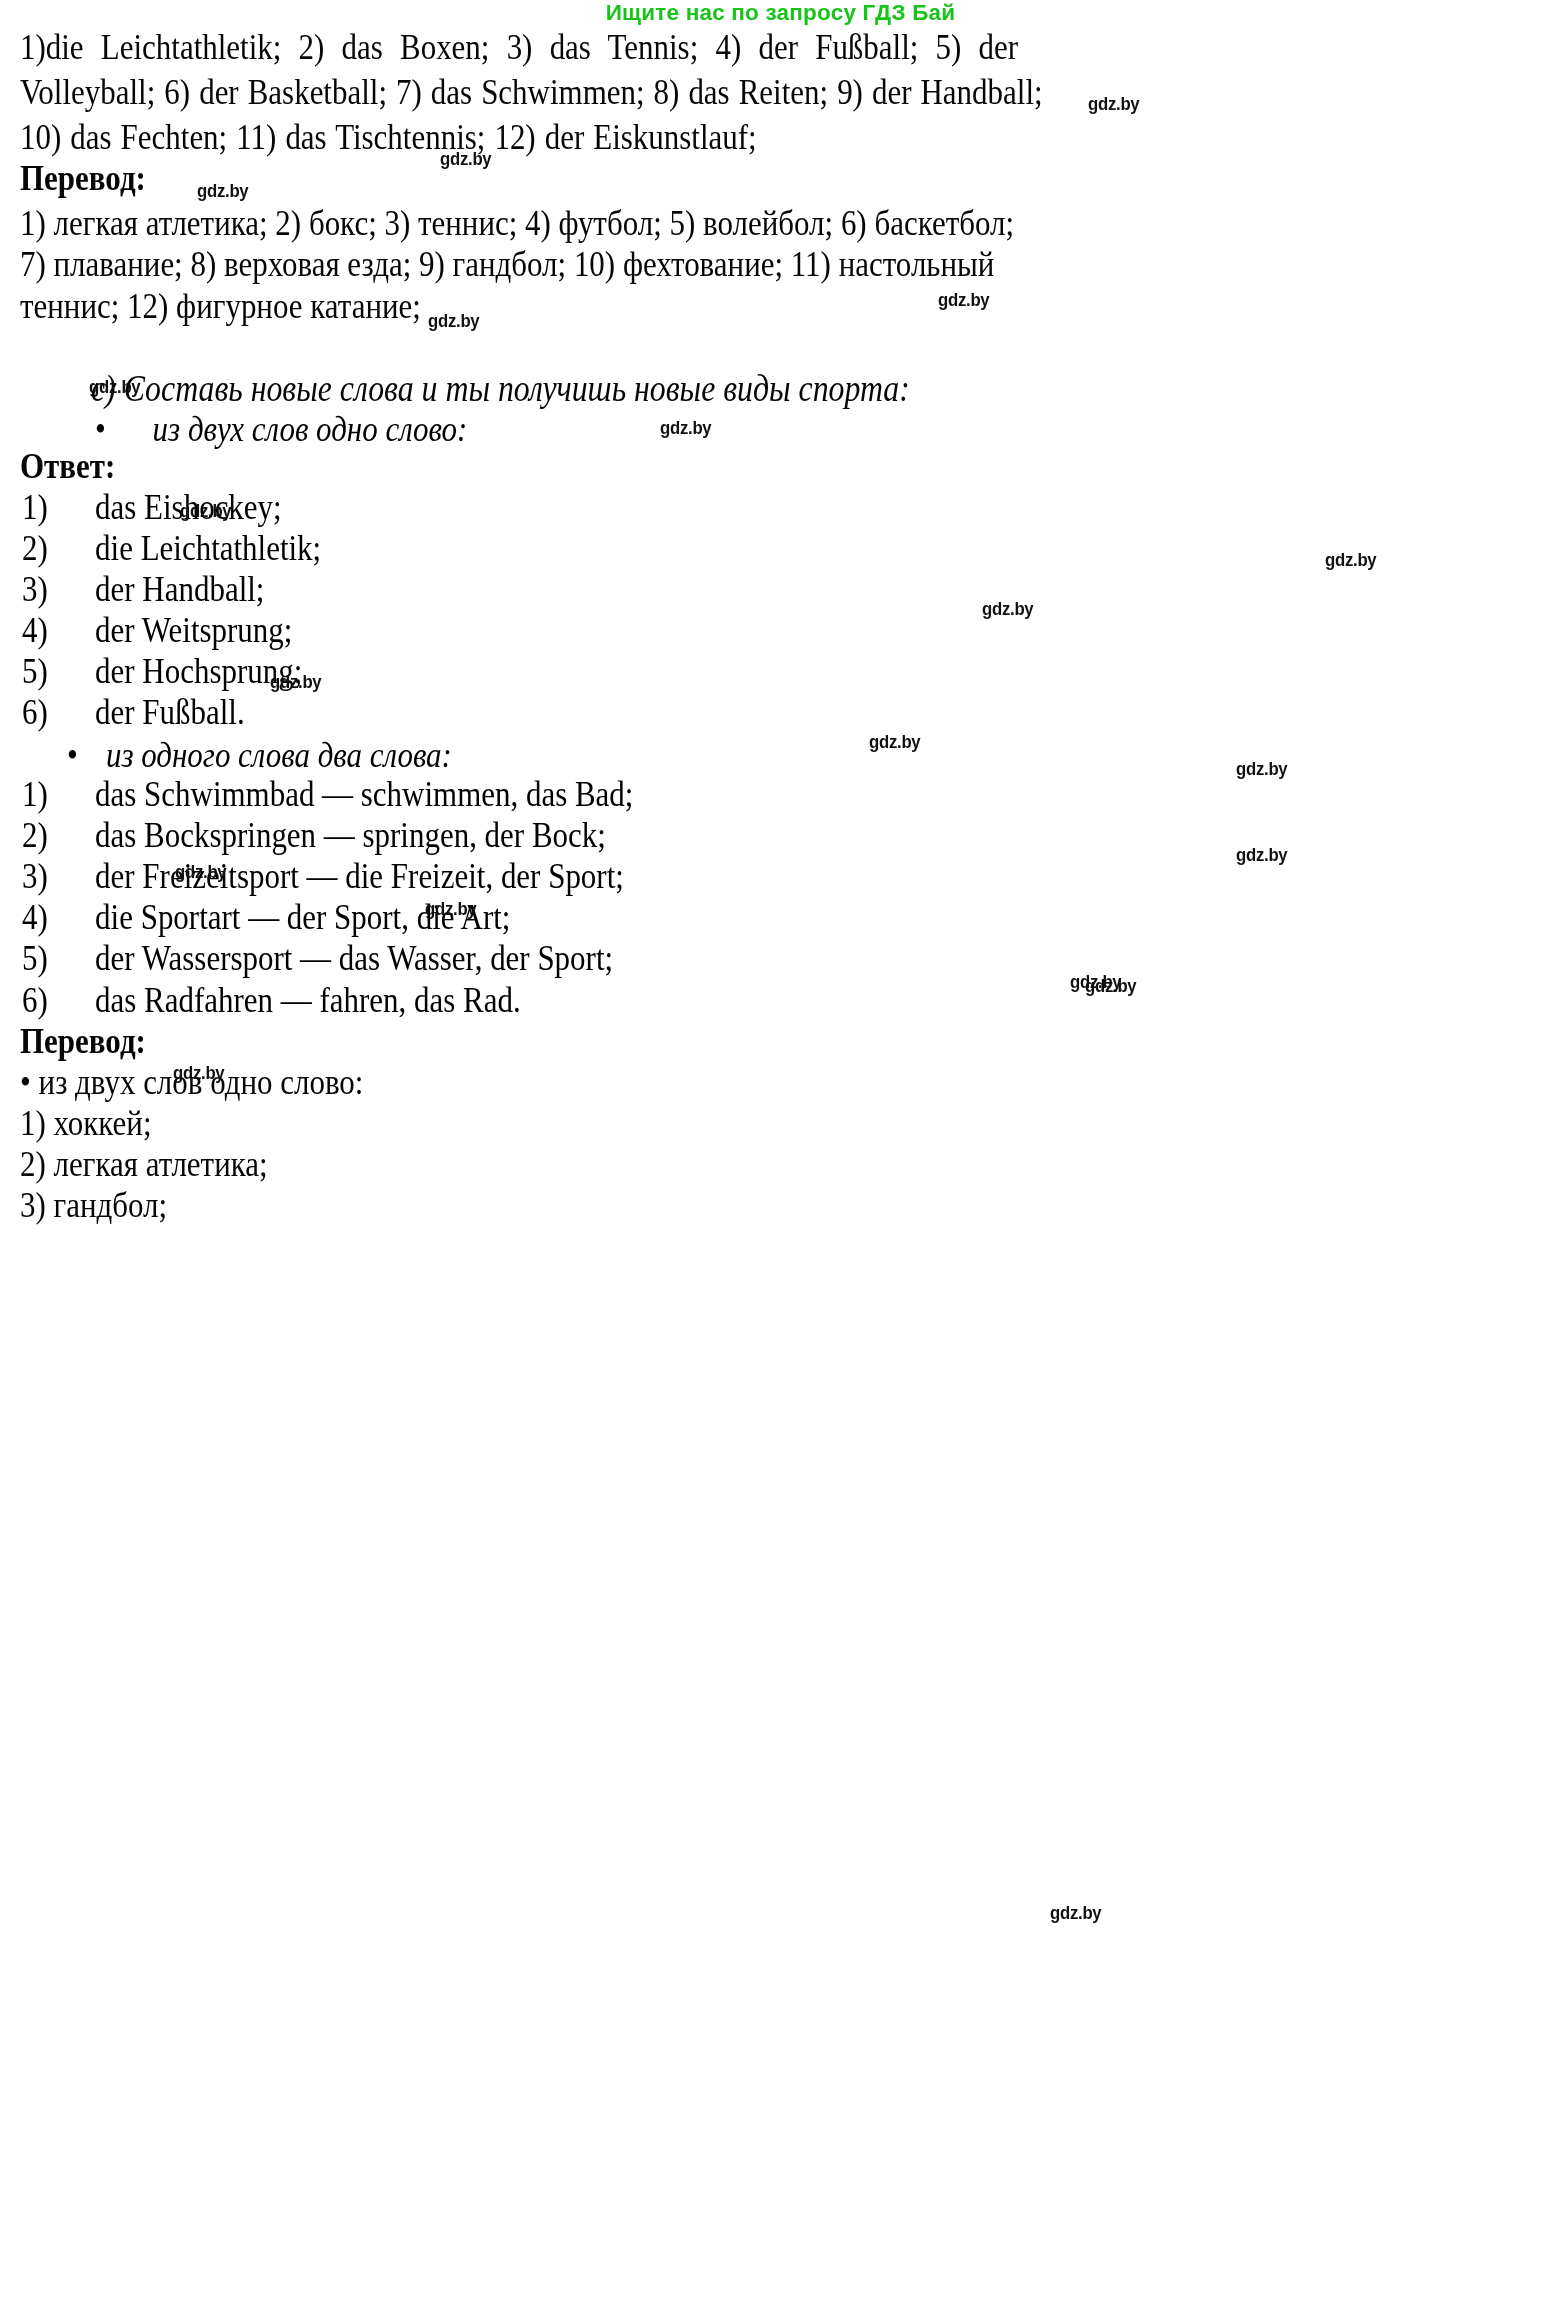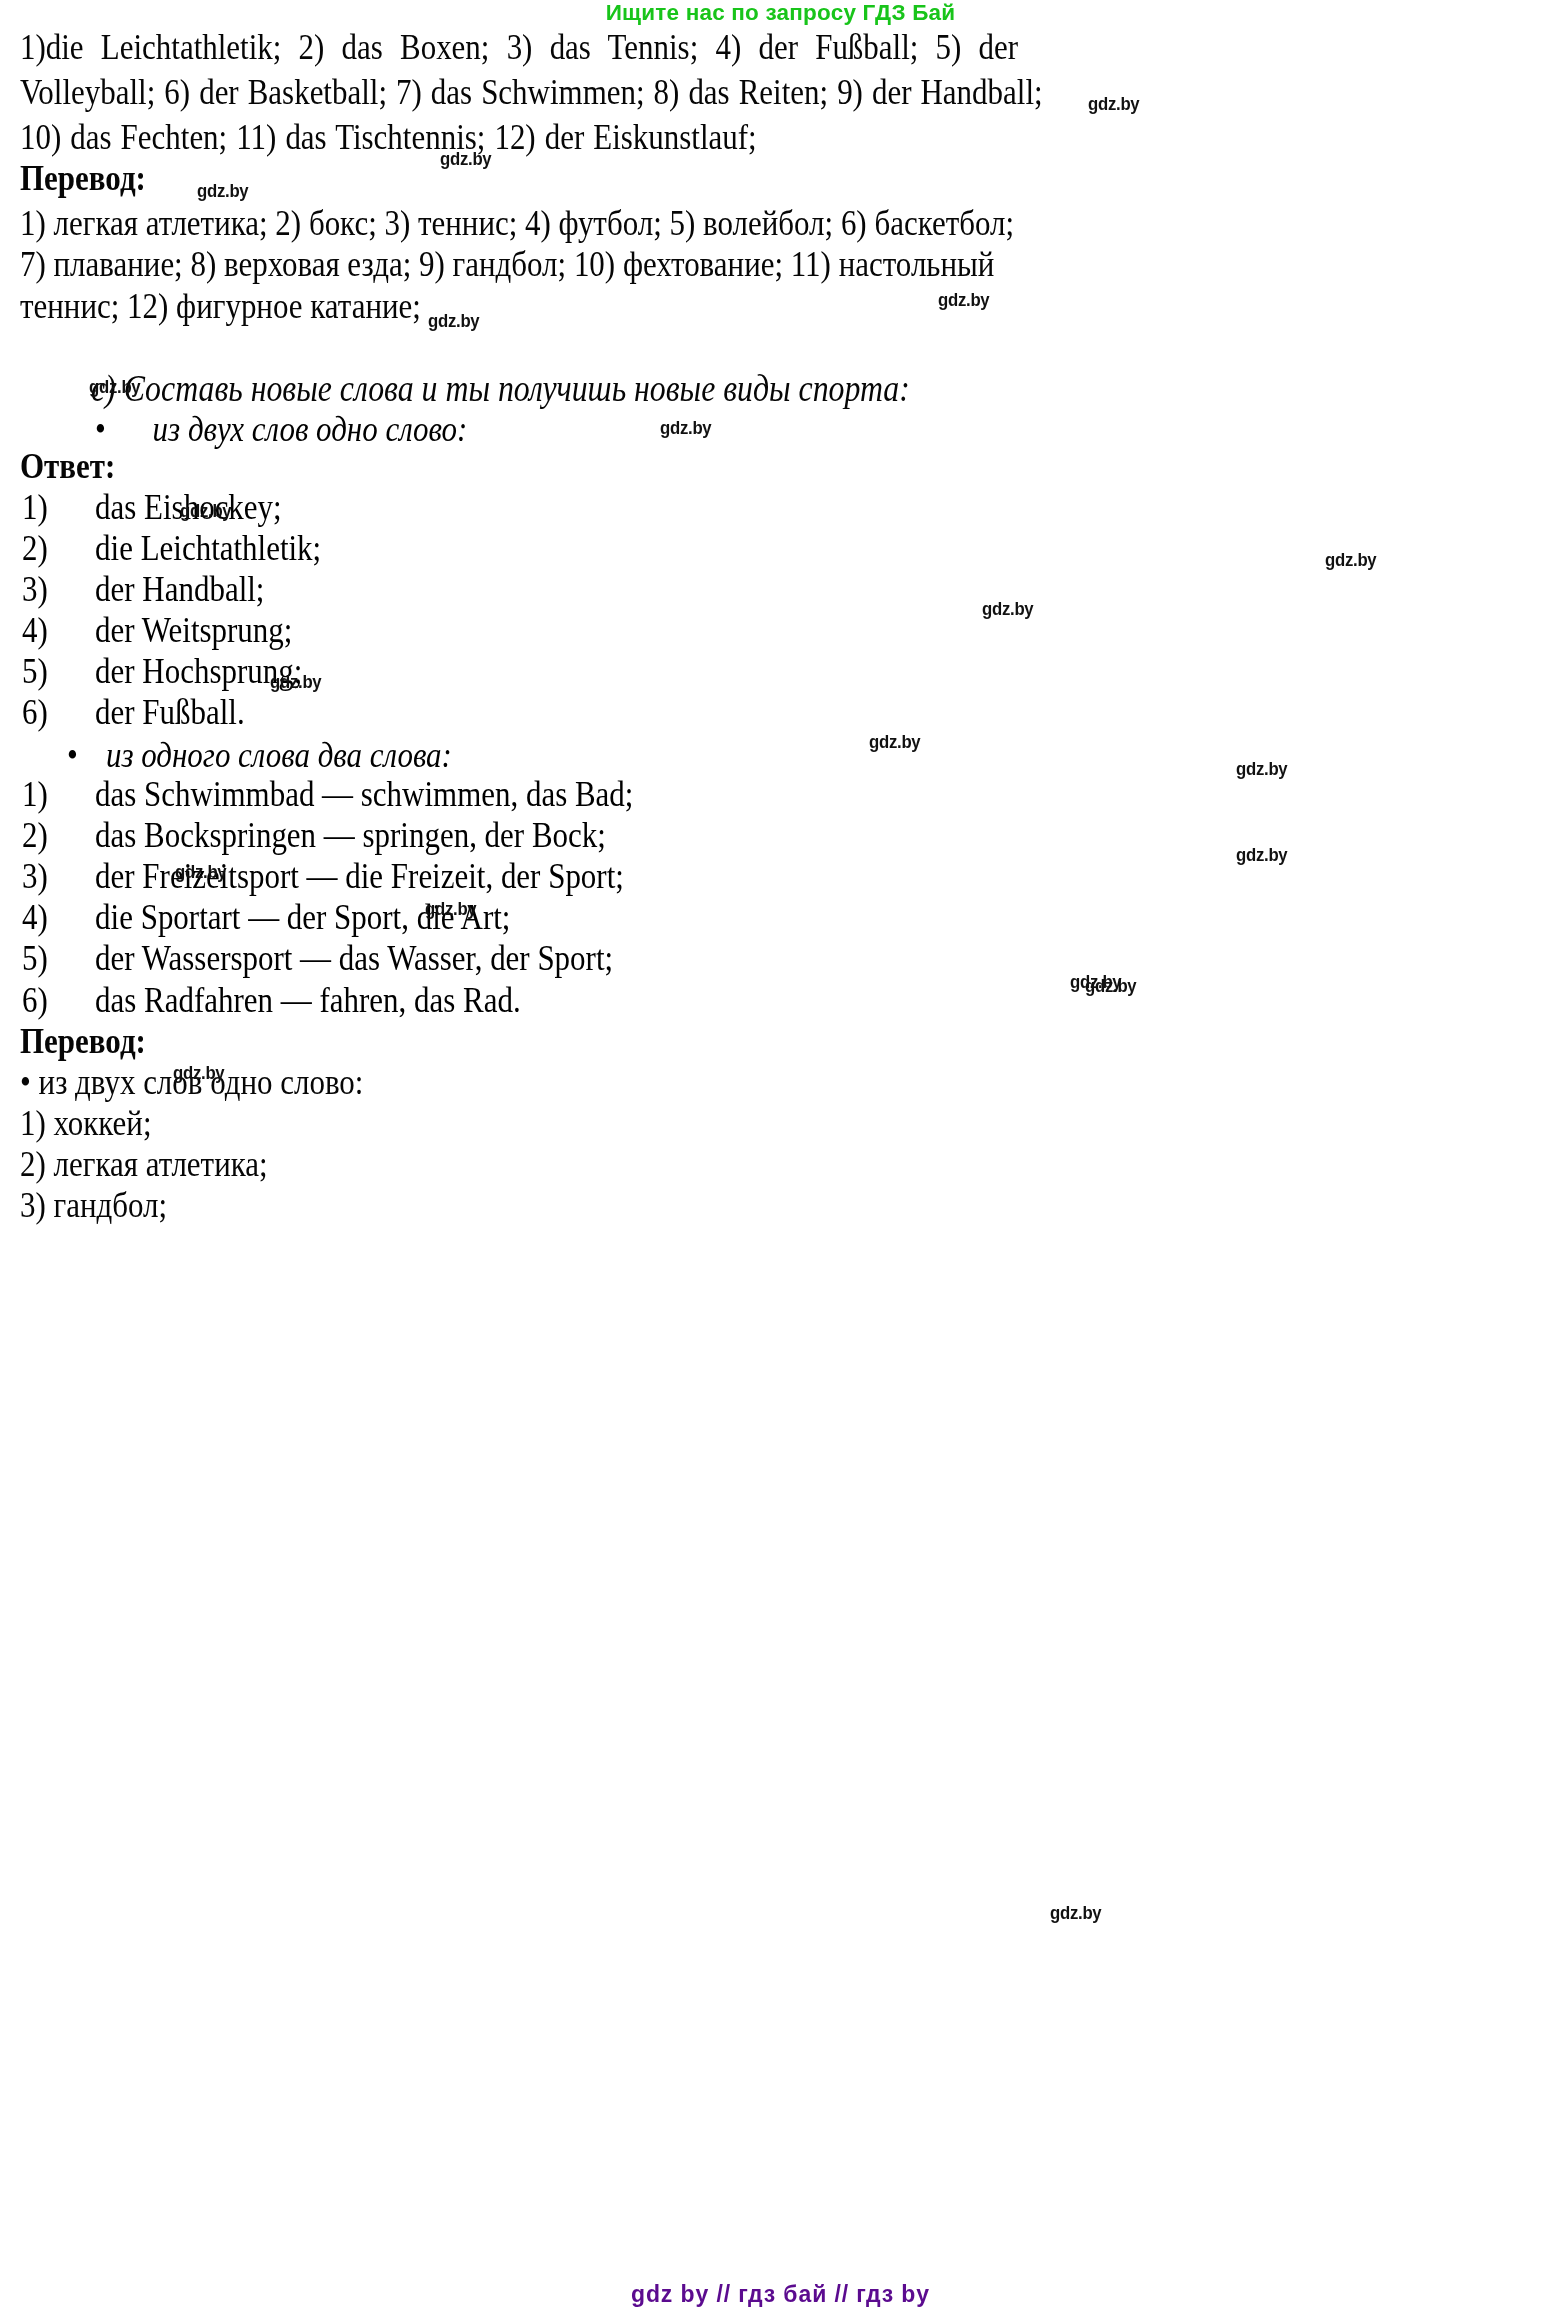--- a/index.html
+++ b/index.html
@@ -204,16 +204,15 @@
       <div class="wm" style="left: 869px; top: 731px; color: rgb(17, 17, 17);">gdz.by</div>
       <div class="wm" style="left: 1236px; top: 844px; color: rgb(17, 17, 17);">gdz.by</div>
       <div class="wm" style="left: 1085px; top: 975px; color: rgb(17, 17, 17);">gdz.by</div>
       <div class="wm" style="left: 175px; top: 861px; color: rgb(17, 17, 17);">gdz.by</div>
       <div class="wm" style="left: 425px; top: 898px; color: rgb(17, 17, 17);">gdz.by</div>
       <div class="wm" style="left: 1070px; top: 971px; color: rgb(17, 17, 17);">gdz.by</div>
       <div class="wm" style="left: 173px; top: 1062px; color: rgb(17, 17, 17);">gdz.by</div>
       <div class="wm" style="left: 1050px; top: 1902px; color: rgb(17, 17, 17);">gdz.by</div>
     </div>
 
-  <div class="footer">gdz by  //  гдз бай  //  гдз by</div>
 
 </div>
 
 
 </body></html>

